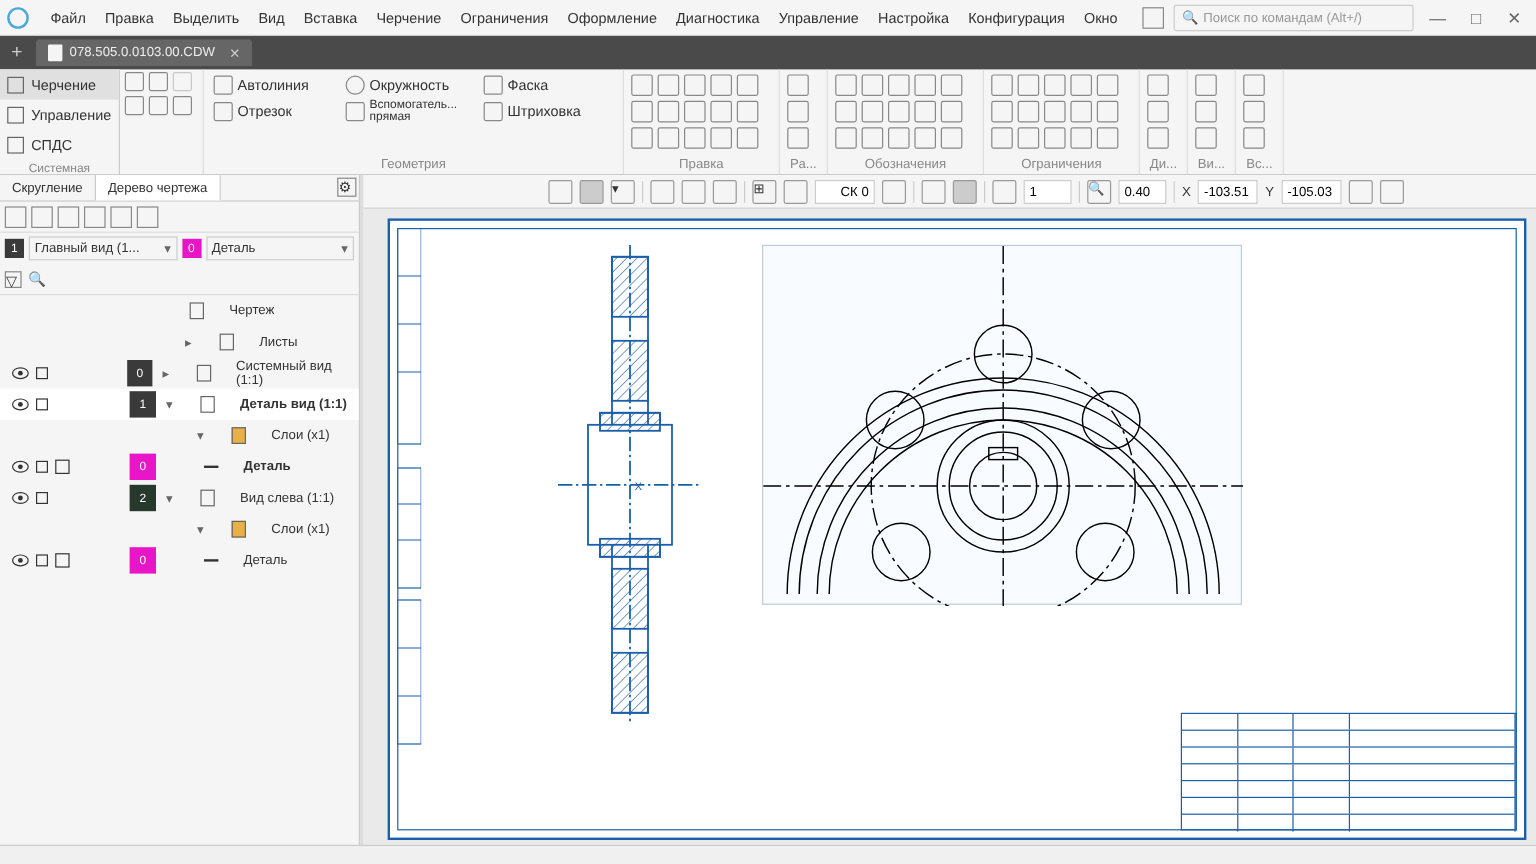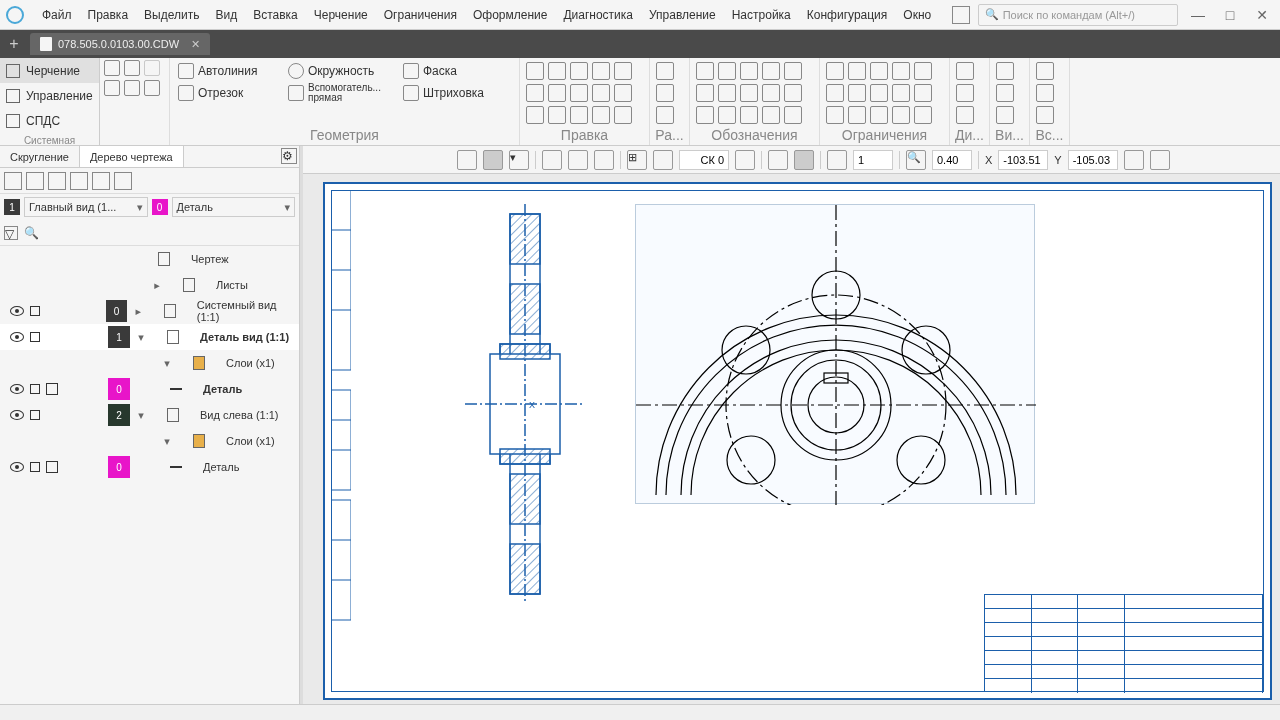--- a/index.html
+++ b/index.html
@@ -16,21 +16,21 @@
 .tabbar .tab { background: #666; color: #eee; padding: 4px 10px; border-radius: 3px 3px 0 0; display: flex; align-items: center; gap: 6px; font-size: 11px; }
 .tabbar .tab .doc-icon { width: 12px; height: 14px; background: #f5f5f5; border-radius: 1px; }
 .tabbar .tab .close { color: #ccc; cursor: pointer; margin-left: 6px; }
 .main-area { display: flex; height: calc(720px - 30px - 28px); }
 .left-ribbon { width: 100px; background: #f5f5f5; border-right: 1px solid #ccc; }
 .left-ribbon .ritem { height: 25px; display: flex; align-items: center; padding-left: 6px; gap: 6px; cursor: pointer; }
 .left-ribbon .ritem.active { background: #e0e0e0; }
 .left-ribbon .ritem-icon { width: 14px; height: 14px; border: 1px solid #666; }
 .toolbar-row { display: flex; background: #f5f5f5; border-bottom: 1px solid #ccc; }
 .tool-group { display: flex; flex-direction: column; border-right: 1px solid #ddd; padding: 2px 4px; position: relative; }
-.tool-group-label { position: absolute; bottom: 2px; left: 0; right: 0; text-align: center; font-size: 14px; color: #888; }
+.tool-group-label { position: absolute; bottom: 2px; left: 0; right: 0; text-align: center; font-size: 11px; color: #888; }
 .tool-btn { display: flex; align-items: center; gap: 4px; padding: 2px 4px; cursor: pointer; height: 22px; }
 .tool-icon { width: 16px; height: 16px; border: 1px solid #888; border-radius: 2px; flex-shrink: 0; }
 .tool-icon-sm { width: 18px; height: 18px; border: 1px solid #888; border-radius: 2px; cursor: pointer; display: inline-block; margin: 2px; }
 .tool-icon-grid { display: flex; flex-wrap: wrap; width: auto; }
 .content-row { display: flex; height: calc(100% - 88px); }
 .sidebar { width: 300px; background: #f5f5f5; border-right: 1px solid #ccc; display: flex; flex-direction: column; }
 .sidebar-tabs { height: 22px; display: flex; border-bottom: 1px solid #ccc; }
 .sidebar-tab { padding: 2px 10px; border-right: 1px solid #ccc; cursor: pointer; font-size: 11px; display: flex; align-items: center; }
 .sidebar-tab.active { background: #fff; }
 .sidebar-toolbar { height: 26px; display: flex; align-items: center; padding: 0 4px; gap: 4px; border-bottom: 1px solid #ddd; }

